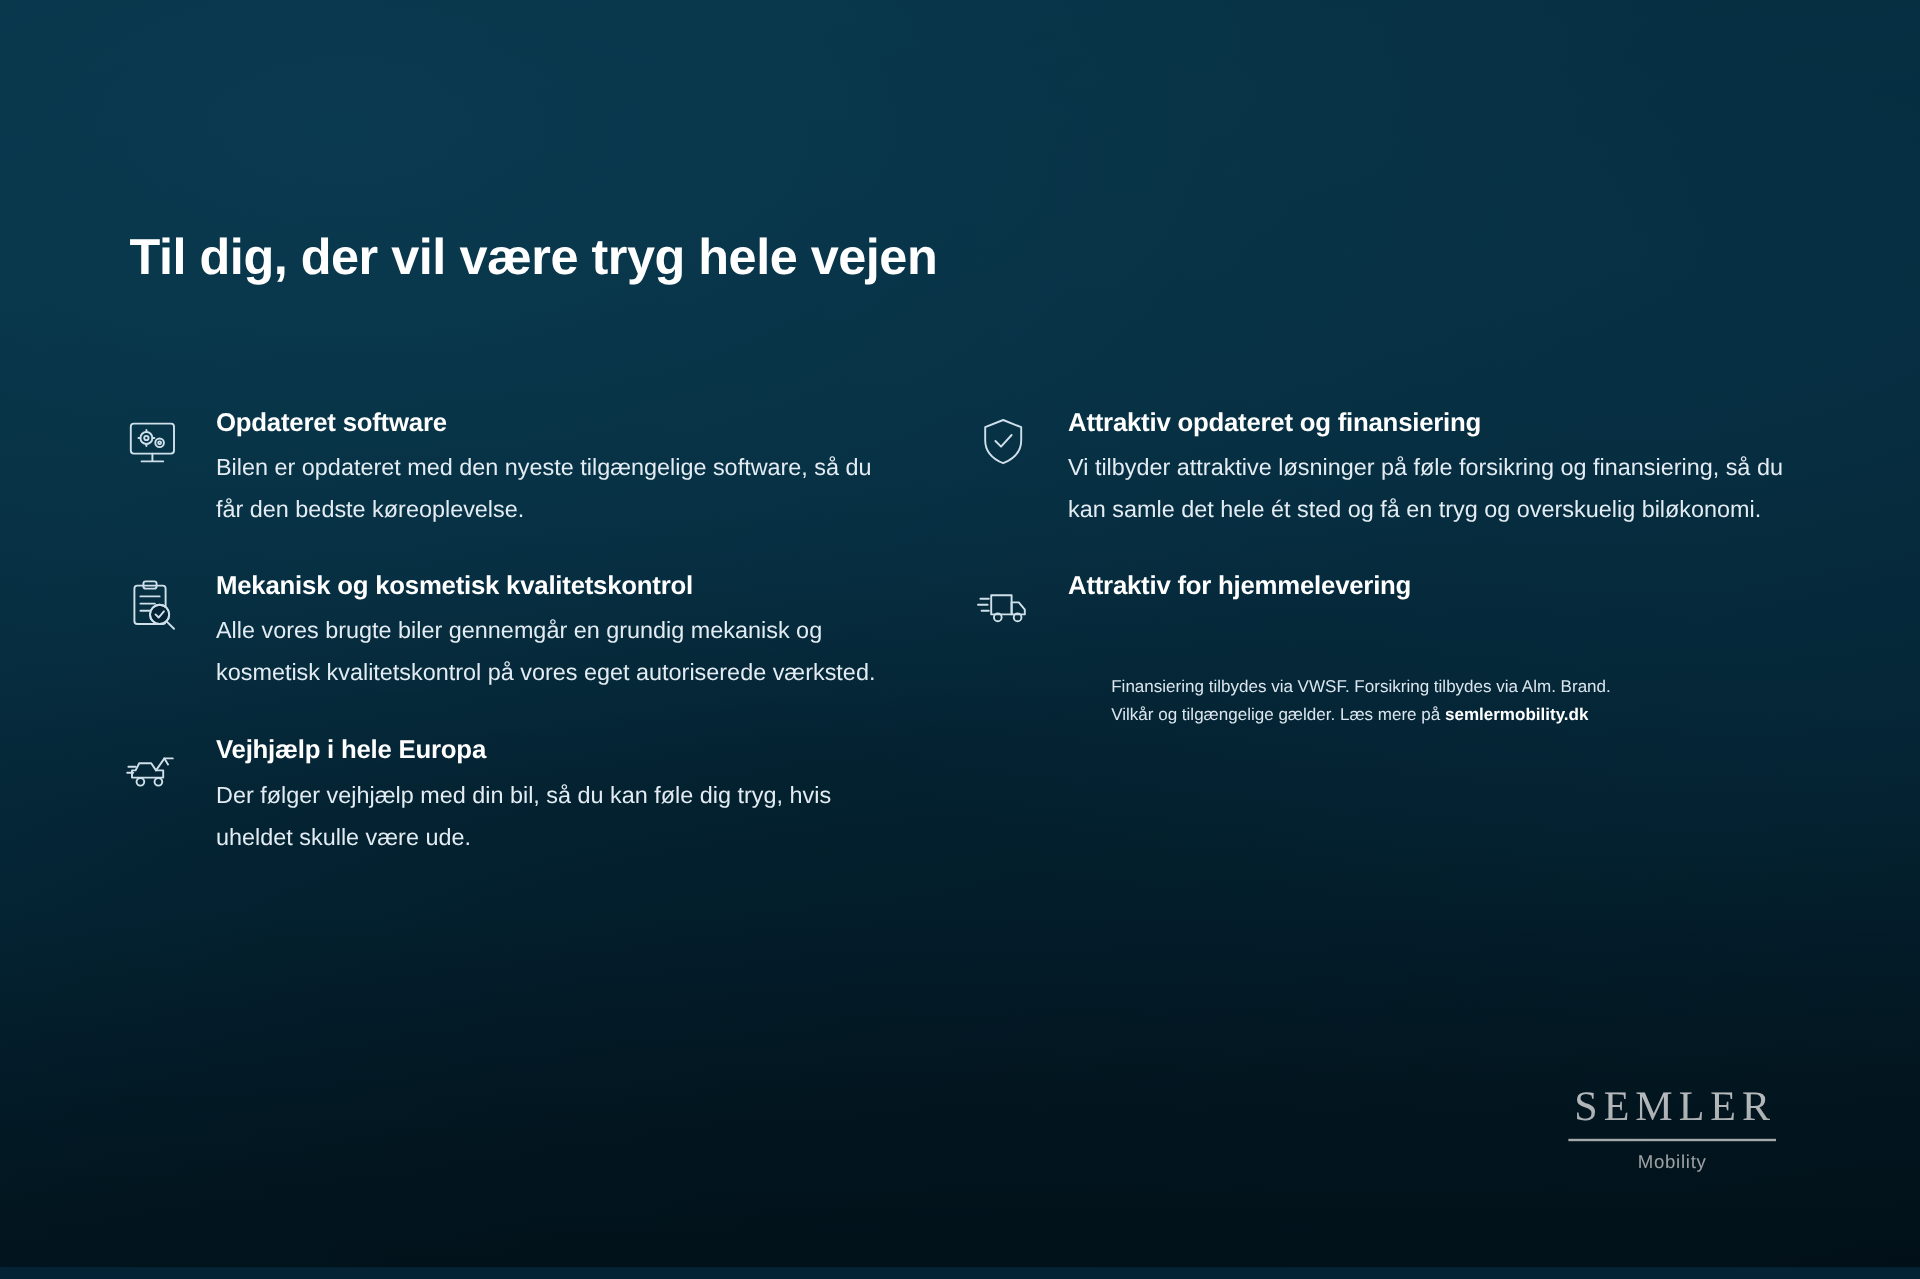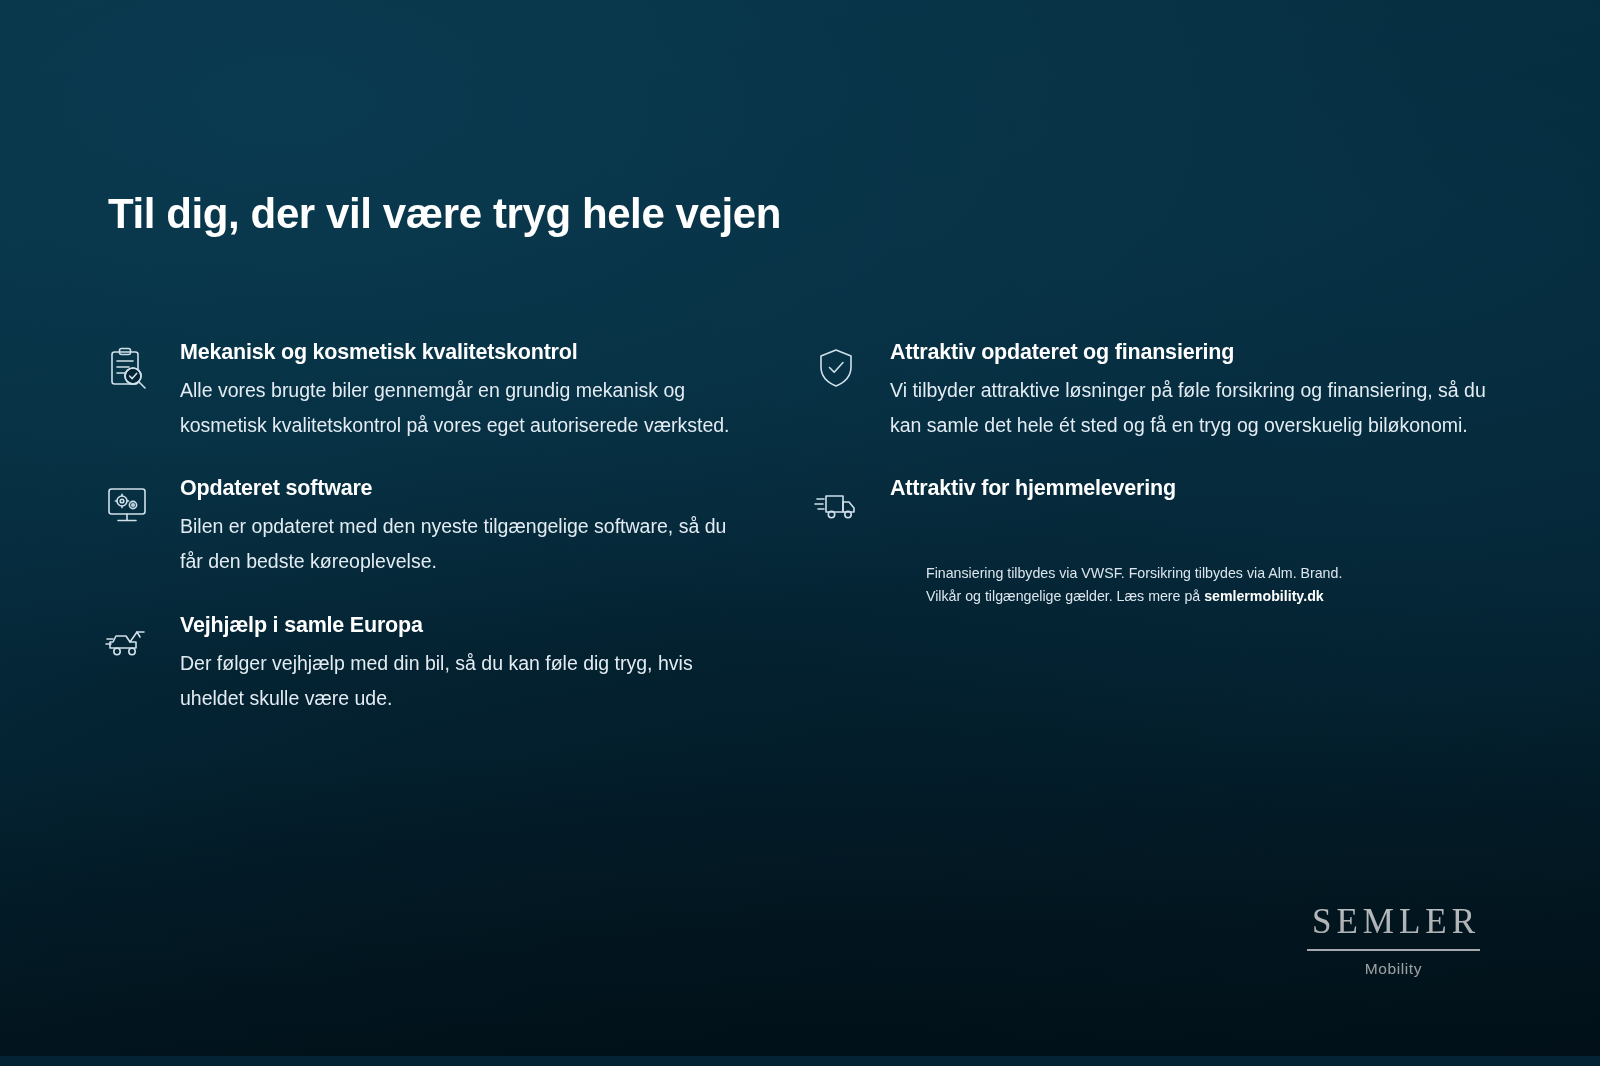--- a/index.html
+++ b/index.html
@@ -140,40 +140,20 @@
 
   <h1 class="title">Til dig, der vil være tryg hele vejen</h1>
 
   <div class="columns">
 
     <div class="col left">
 
       <div class="feature">
         <div class="icon">
           <svg width="46" height="46" viewBox="0 0 46 46" fill="none" stroke="#cfe0ea" stroke-width="1.6" stroke-linecap="round" stroke-linejoin="round">
-            <rect x="8" y="6" width="26" height="32" rx="2.5"></rect>
-            <rect x="15.5" y="2.5" width="11" height="6" rx="2"></rect>
-            <line x1="13" y1="15" x2="29" y2="15"></line>
-            <line x1="13" y1="21" x2="25" y2="21"></line>
-            <line x1="13" y1="27" x2="21" y2="27"></line>
-            <circle cx="29" cy="30" r="8" fill="#042334"></circle>
-            <circle cx="29" cy="30" r="8"></circle>
-            <polyline points="25.6,30 28.2,32.6 32.6,27.4"></polyline>
-            <line x1="35" y1="36" x2="41" y2="42"></line>
-          </svg>
-        </div>
-        <div class="body">
-          <h3>Mekanisk og kosmetisk kvalitetskontrol</h3>
-          <p>Alle vores brugte biler gennemgår en grundig mekanisk og kosmetisk kvalitetskontrol på vores eget autoriserede værksted.</p>
-        </div>
-      </div>
-
-      <div class="feature">
-        <div class="icon">
-          <svg width="46" height="46" viewBox="0 0 46 46" fill="none" stroke="#cfe0ea" stroke-width="1.6" stroke-linecap="round" stroke-linejoin="round">
             <rect x="5" y="7" width="36" height="25" rx="2.5"></rect>
             <line x1="23" y1="32" x2="23" y2="38"></line>
             <line x1="14" y1="38.5" x2="32" y2="38.5"></line>
             <circle cx="18" cy="19" r="5"></circle>
             <circle cx="18" cy="19" r="1.8"></circle>
             <circle cx="29" cy="23" r="3.6"></circle>
             <circle cx="29" cy="23" r="1.2"></circle>
             <line x1="18" y1="12.4" x2="18" y2="14"></line>
             <line x1="18" y1="24" x2="18" y2="25.6"></line>
             <line x1="11.4" y1="19" x2="13" y2="19"></line>
@@ -182,31 +162,51 @@
         </div>
         <div class="body">
           <h3>Opdateret software</h3>
           <p>Bilen er opdateret med den nyeste tilgængelige software, så du får den bedste køreoplevelse.</p>
         </div>
       </div>
 
       <div class="feature">
         <div class="icon">
           <svg width="46" height="46" viewBox="0 0 46 46" fill="none" stroke="#cfe0ea" stroke-width="1.6" stroke-linecap="round" stroke-linejoin="round">
+            <rect x="8" y="6" width="26" height="32" rx="2.5"></rect>
+            <rect x="15.5" y="2.5" width="11" height="6" rx="2"></rect>
+            <line x1="13" y1="15" x2="29" y2="15"></line>
+            <line x1="13" y1="21" x2="25" y2="21"></line>
+            <line x1="13" y1="27" x2="21" y2="27"></line>
+            <circle cx="29" cy="30" r="8" fill="#042334"></circle>
+            <circle cx="29" cy="30" r="8"></circle>
+            <polyline points="25.6,30 28.2,32.6 32.6,27.4"></polyline>
+            <line x1="35" y1="36" x2="41" y2="42"></line>
+          </svg>
+        </div>
+        <div class="body">
+          <h3>Mekanisk og kosmetisk kvalitetskontrol</h3>
+          <p>Alle vores brugte biler gennemgår en grundig mekanisk og kosmetisk kvalitetskontrol på vores eget autoriserede værksted.</p>
+        </div>
+      </div>
+
+      <div class="feature">
+        <div class="icon">
+          <svg width="46" height="46" viewBox="0 0 46 46" fill="none" stroke="#cfe0ea" stroke-width="1.6" stroke-linecap="round" stroke-linejoin="round">
             <path d="M6 29h26v-6h-6l-4-6H12l-3 6H6z"></path>
             <circle cx="13" cy="32.5" r="3.2"></circle>
             <circle cx="28" cy="32.5" r="3.2"></circle>
             <polyline points="26,23 33,13 40,13"></polyline>
             <line x1="33" y1="13" x2="36" y2="18"></line>
             <line x1="3" y1="20" x2="9" y2="20"></line>
             <line x1="2" y1="25" x2="7" y2="25"></line>
           </svg>
         </div>
         <div class="body">
-          <h3>Vejhjælp i samle Europa</h3>
+          <h3>Vejhjælp i hele Europa</h3>
           <p>Der følger vejhjælp med din bil, så du kan føle dig tryg, hvis uheldet skulle være ude.</p>
         </div>
       </div>
 
     </div>
 
     <div class="col right">
 
       <div class="feature">
         <div class="icon">

